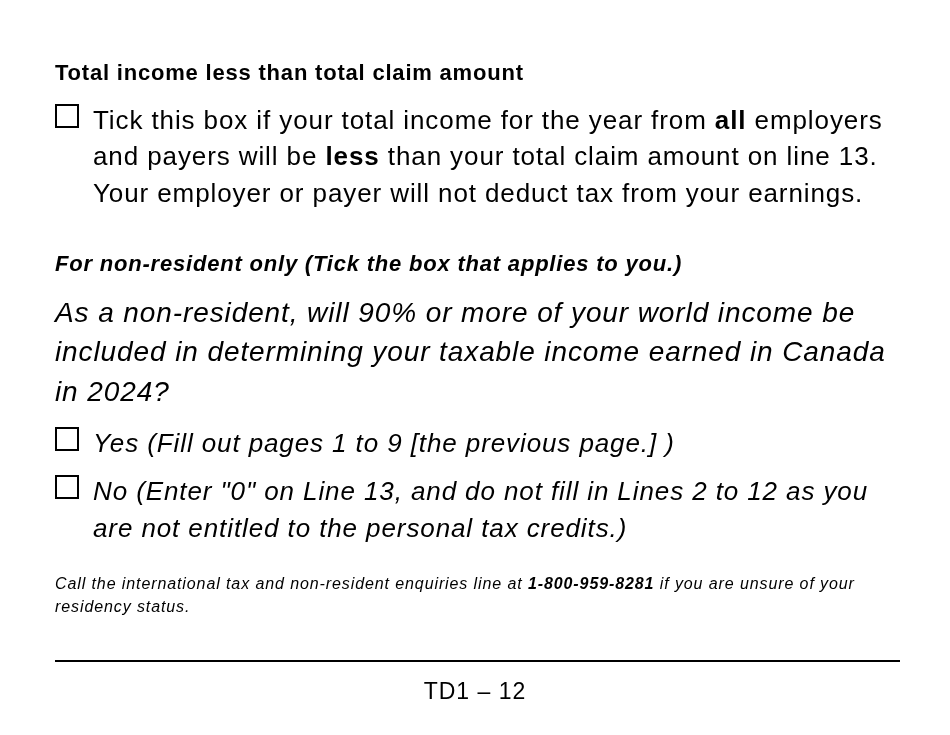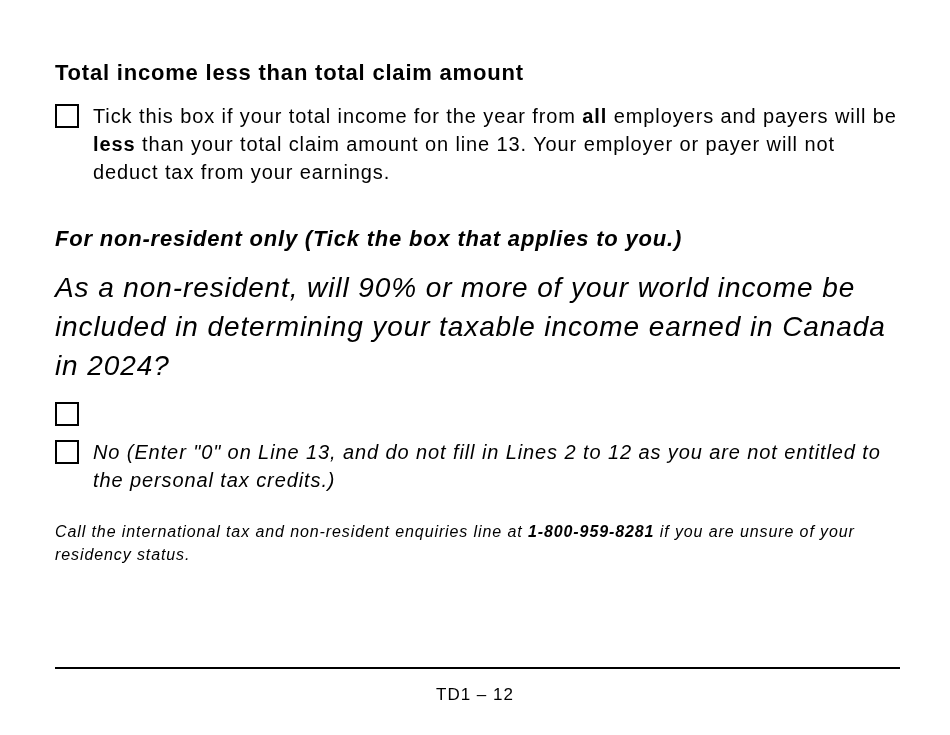--- a/index.html
+++ b/index.html
@@ -31,21 +31,21 @@
       flex-shrink: 0;
       width: 24px;
       height: 24px;
       border: 2px solid #000000;
       background: #ffffff;
       margin-right: 14px;
       margin-top: 2px;
       cursor: pointer;
     }
     .body-text {
-      font-size: 20px;
+      font-size: 26px;
       line-height: 1.4;
       letter-spacing: 0.9px;
     }
     .body-text b {
       font-weight: bold;
     }
     .section2 {
       margin-top: 40px;
       font-style: italic;
     }
@@ -68,21 +68,21 @@
       right: 0;
       width: 100%;
     }
     .hr {
       border: none;
       border-top: 2px solid #000000;
       margin: 0 50px 16px 55px;
     }
     .page-num {
       text-align: center;
-      font-size: 17px;
+      font-size: 23px;
       letter-spacing: 1px;
     }
   </style>
 </head>
 <body>
 
 <h2 class="section-heading">Total income less than total claim amount</h2>
 
 <div class="checkbox-row">
   <div class="checkbox"></div>
@@ -91,20 +91,21 @@
   </div>
 </div>
 
 <div class="section2">
   <h2 class="section-heading">For non-resident only (Tick the box that applies to you.)</h2>
 
   <p class="intro-para">As a non-resident, will 90% or more of your world income be included in determining your taxable income earned in Canada in 2024?</p>
 
   <div class="checkbox-row">
     <div class="checkbox"></div>
+    <div class="body-text">Yes (Fill out pages 1 to 9 [the previous page.] )</div>
   </div>
 
   <div class="checkbox-row">
     <div class="checkbox"></div>
     <div class="body-text">No (Enter "0" on Line 13, and do not fill in Lines 2 to 12 as you are not entitled to the personal tax credits.)</div>
   </div>
 
   <p class="call-para">
     <span>Call the international tax and non-resident enquiries line at </span><b>1-800-959-8281</b><span> if you are unsure of your residency status.</span>
   </p>

